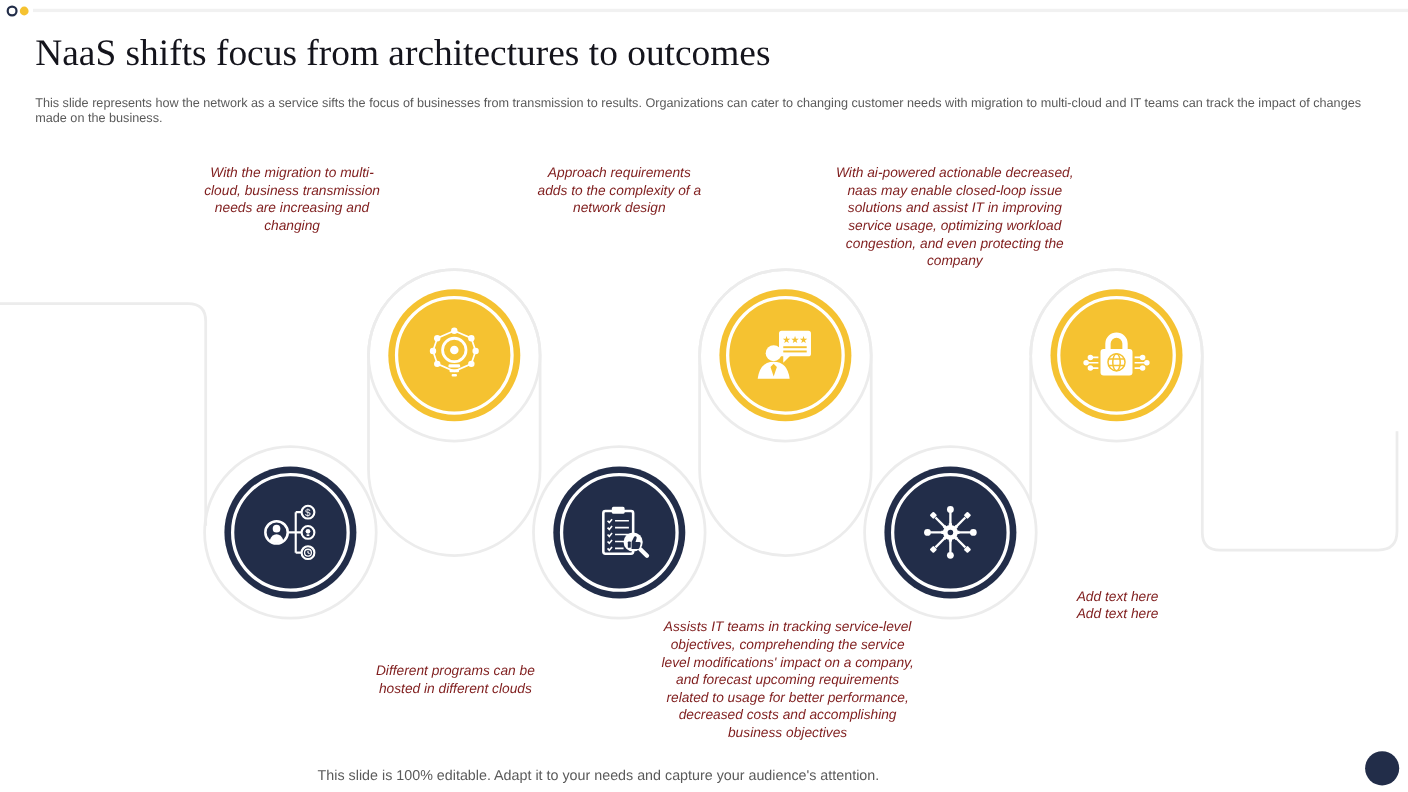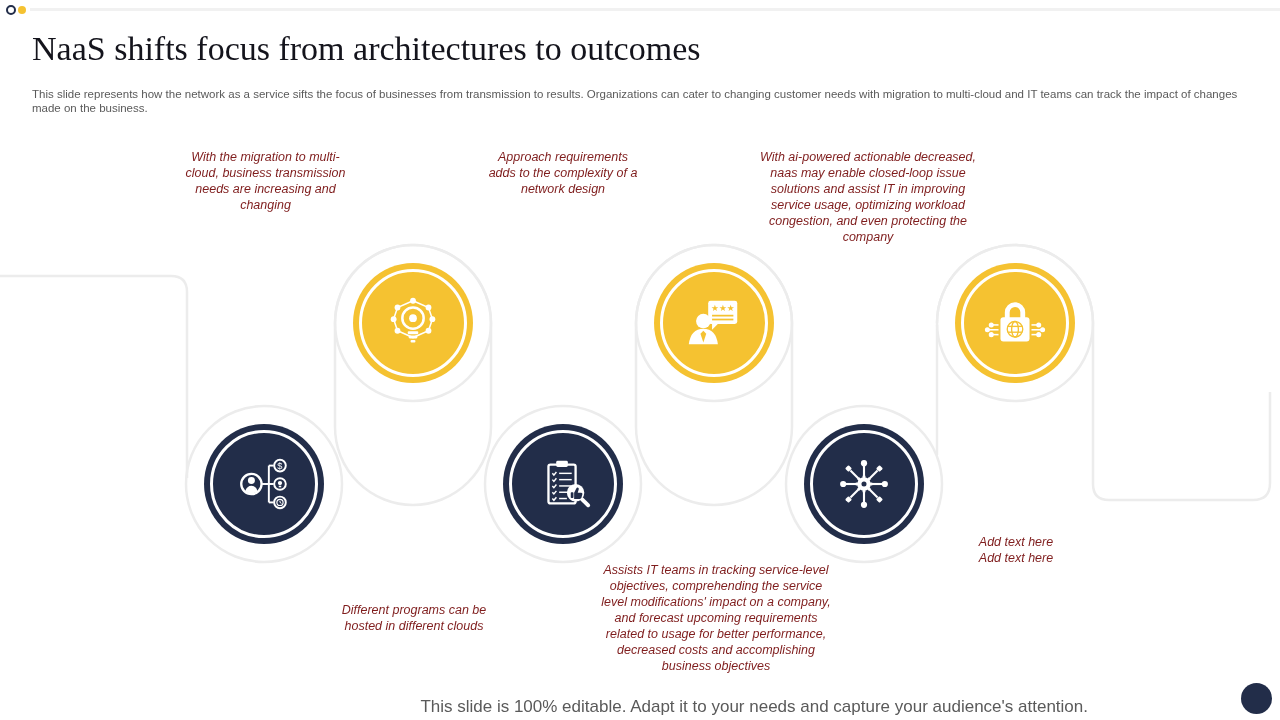--- a/index.html
+++ b/index.html
@@ -27,22 +27,22 @@
 
   .node{position:absolute;width:120px;height:120px;border-radius:50%;
         display:flex;align-items:center;justify-content:center;}
   .node::after{content:"";position:absolute;inset:6px;border:3px solid #ffffff;border-radius:50%;}
   .node.yellow{background:#f5c231;}
   .node.navy{background:#222d49;}
   .n1{left:353px;top:263px;} .n2{left:654px;top:263px;} .n3{left:955px;top:263px;}
   .n4{left:204px;top:424px;} .n5{left:503px;top:424px;} .n6{left:804px;top:424px;}
   .node svg{position:relative;z-index:2;}
 
-  .footer{position:absolute;left:0;top:697px;width:1088px;text-align:right;
-          font-size:17px;color:#5a5a5a;}
+  .footer{position:absolute;left:0;top:697px;width:1088px;text-align:center;
+          font-size:13px;color:#5a5a5a;}
   .corner-dot{position:absolute;left:1241px;top:683px;width:31px;height:31px;border-radius:50%;background:#222d49;}
 </style>
 </head>
 <body>
 
 <div class="slide">
 
   <div class="topbar"></div>
   <div class="dot-navy"></div>
   <div class="dot-yellow"></div>

